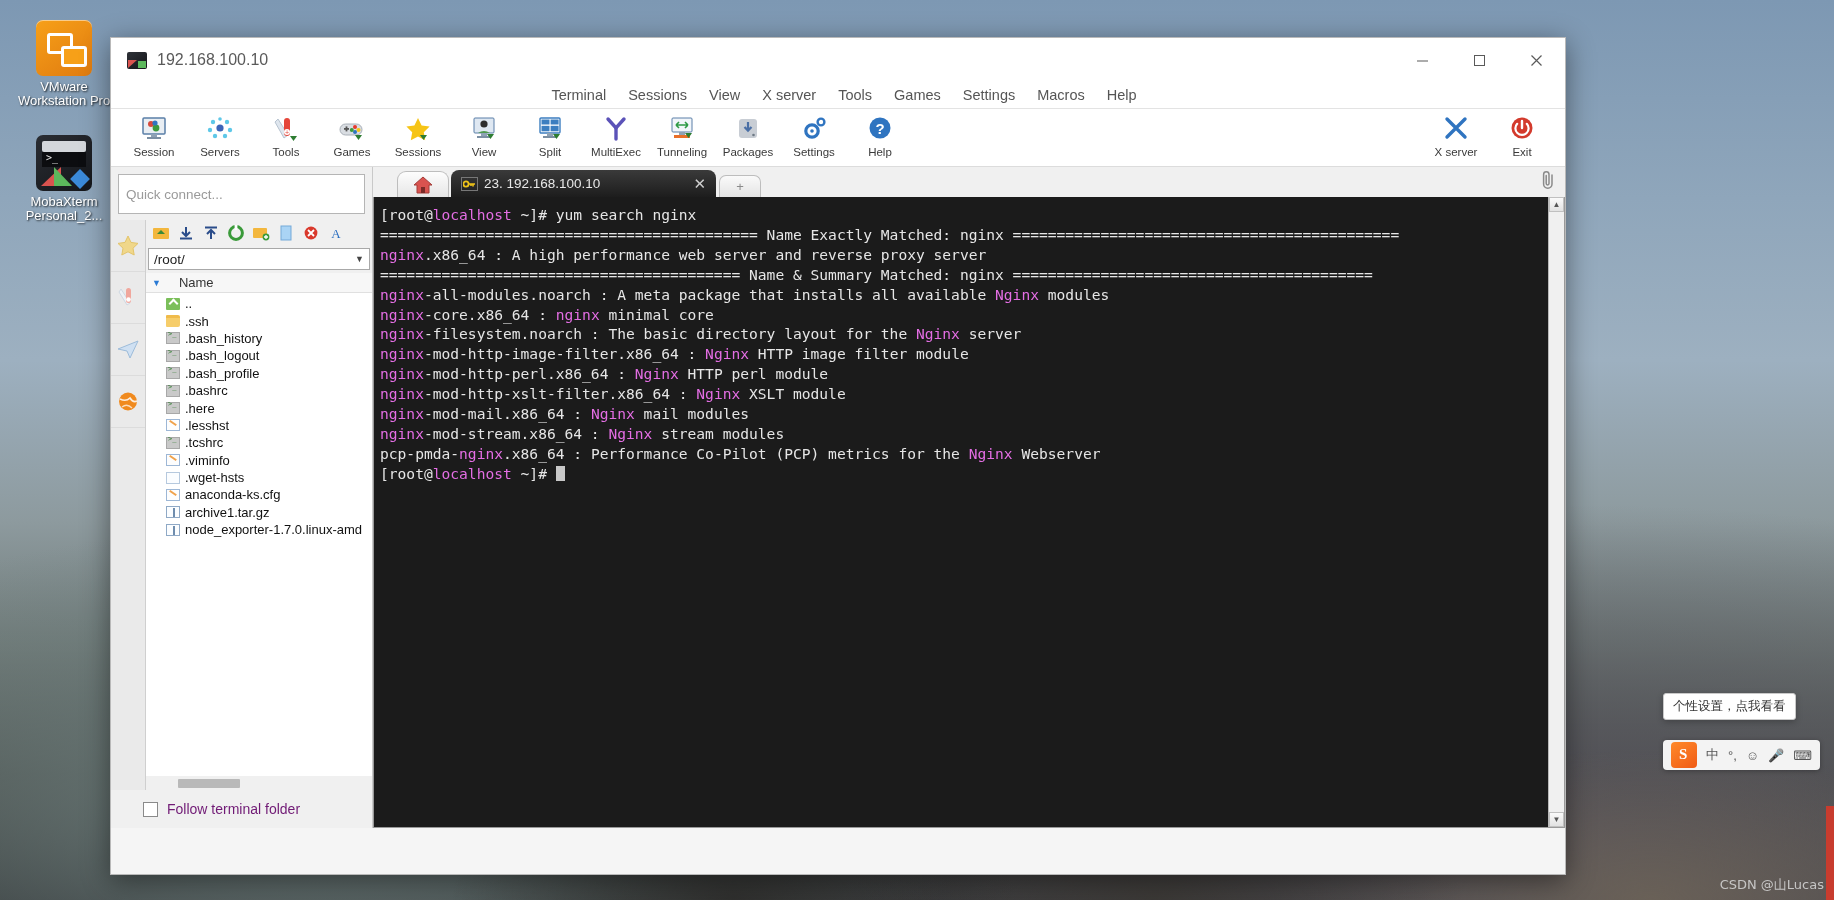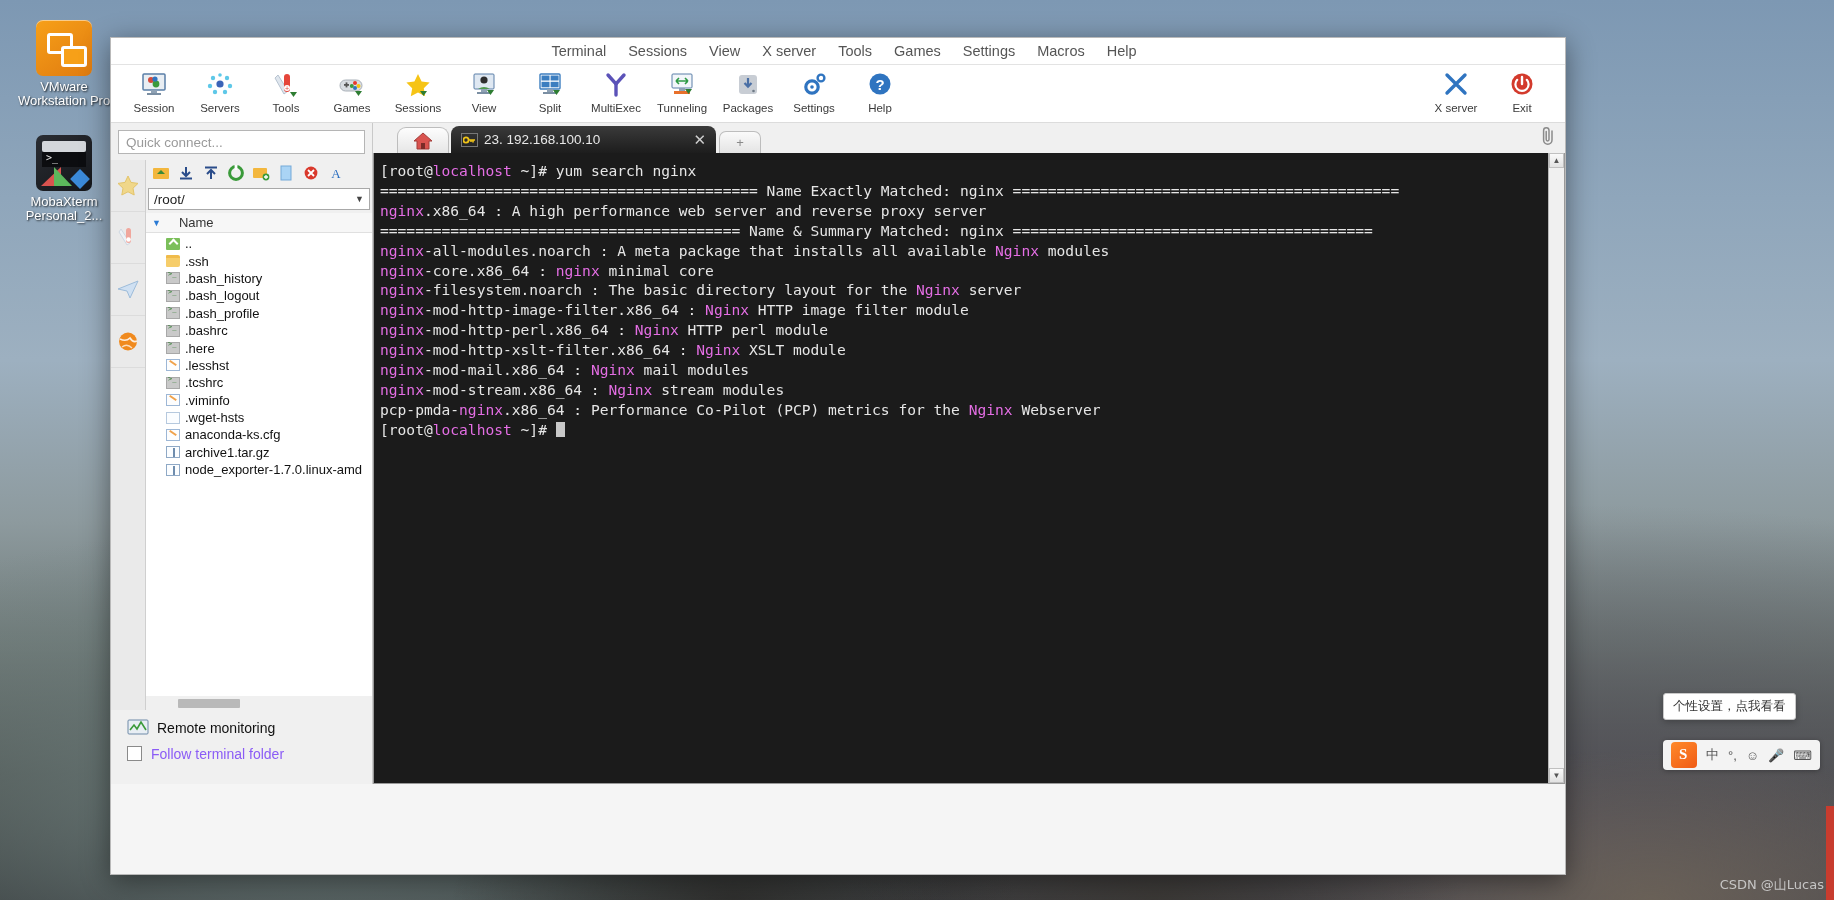--- a/index.html
+++ b/index.html
@@ -66,21 +66,21 @@
      padding:3px 10px 0 10px; border-bottom:1px solid #dcdcdc; position:relative;}
   .tbtn{ width:66px; text-align:center; padding-top:2px; }
   .tbtn .ic{ height:30px; display:flex;align-items:center;justify-content:center;}
   .tbtn .lb{ font-size:11.5px; color:#3a3a3a; margin-top:2px; }
   .tb-right{ position:absolute; right:10px; top:3px; display:flex;}
   
   #wbody{ display:flex; height:661px; }
   
   #leftpanel{ width:262px; background:#f0f0f0; border-right:1px solid #c9c9c9;
      display:flex; flex-direction:column;}
-  #quickconnect{ margin:7px 7px 6px 7px; height:24px; background:#fff;
+  #quickconnect{ margin:7px 7px 6px 7px; height:40px; background:#fff;
      border:1px solid #b5b5b5; display:flex;align-items:center;padding-left:7px;
      font-size:13.5px;color:#9a9a9a;}
   #lpsplit{ display:flex; flex:1; min-height:0;}
   #lptabs{ width:35px; background:#eaeaea; border-right:1px solid #cfcfcf;}
   .lptab{ height:52px; display:flex;align-items:center;justify-content:center;
      border-bottom:1px solid #dcdcdc;}
   #lpmain{ flex:1; display:flex; flex-direction:column; min-width:0;}
   #sftp-toolbar{ height:26px; display:flex; align-items:center; gap:3px; padding:0 4px;
      background:#f0f0f0; }
   .sfb{ width:22px;height:21px;display:flex;align-items:center;justify-content:center;}
@@ -104,22 +104,22 @@
   .fi-doc{background:#fdfdfd;border:1px solid #9db7d6;position:relative;}
   .fi-doc:after{content:"";position:absolute;left:2px;top:2px;width:8px;height:2px;
      background:#f0a24b;transform:rotate(35deg);}
   .fi-plain{background:#fbfdff;border:1px solid #b6c9de;}
   .fi-arch{background:#fbfdff;border:1px solid #8fa9c6;position:relative;}
   .fi-arch:after{content:"";position:absolute;left:6px;top:1px;width:2px;height:9px;background:#6f8dae;}
   #lpscroll{ height:14px; background:#f0f0f0; display:flex;align-items:center;padding:0 2px;}
   #lpscroll .thumb{ width:62px;height:9px;background:#b9b9b9;border-radius:1px;margin-left:30px;}
   #remote-mon{ height:36px; display:flex;align-items:center;gap:8px;padding-left:16px;
      background:#f0f0f0;font-size:14px;color:#111;}
-  #follow-row{ height:38px; display:flex;gap:9px;padding-left:16px;
-     background:#f0f0f0;font-size:14px;color:#8b5cf6;}
+  #follow-row{ height:38px; display:flex;align-items:center;gap:9px;padding-left:32px;
+     background:#f0f0f0;font-size:14px;color:#701a75;}
   #follow-row .cb{width:15px;height:15px;background:#fff;border:1px solid #8a8a8a;}
   
   #rightpanel{ flex:1; display:flex; flex-direction:column; min-width:0; background:#f0f0f0;}
   #tabbar{ height:30px; background:#f0f0f0; display:flex; align-items:flex-end; position:relative;}
   .hometab{ width:52px;height:26px;background:linear-gradient(#fdfdfd,#e6e6e6);
      border:1px solid #bdbdbd;border-bottom:none;border-radius:9px 9px 0 0;
      display:flex;align-items:center;justify-content:center;margin-left:24px;}
   .termtab{ height:27px; background:linear-gradient(#3a3a3a,#1d1d1d);
      border-radius:8px 8px 0 0; display:flex;align-items:center;
      padding:0 10px 0 10px; margin-left:2px; min-width:265px; justify-content:flex-start;}
@@ -184,20 +184,41 @@
       <div class="scr"></div>
     <div class="c1"></div>
       <div class="c2"></div>
       <div class="c3"></div>
   </div>
   <div>MobaXterm Personal_2...</div>
 </div>
 
 <div id="mxwin">
 
+  <div id="titlebar">
+    <div class="tico"></div>
+    <div class="title">192.168.100.10</div>
+    <div class="winbtns">
+      <div class="winbtn">
+        <svg width="13" height="13" viewBox="0 0 13 13">
+            <rect x="1" y="6.5" width="11" height="1" fill="#5a5a5a"></rect>
+          </svg>
+      </div>
+      <div class="winbtn">
+        <svg width="13" height="13" viewBox="0 0 13 13">
+            <rect x="1.5" y="1.5" width="10" height="10" fill="none" stroke="#5a5a5a" stroke-width="1"></rect>
+          </svg>
+      </div>
+      <div class="winbtn">
+        <svg width="13" height="13" viewBox="0 0 13 13">
+            <path d="M1.5 1.5 L11.5 11.5 M11.5 1.5 L1.5 11.5" stroke="#5a5a5a" stroke-width="1.2"></path>
+          </svg>
+      </div>
+    </div>
+  </div>
 
   <div id="menubar">
     <div class="mi">Terminal</div>
     <div class="mi">Sessions</div>
     <div class="mi">View</div>
     <div class="mi">X server</div>
     <div class="mi">Tools</div>
     <div class="mi">Games</div>
     <div class="mi">Settings</div>
     <div class="mi">Macros</div>
@@ -536,27 +557,20 @@
                 <span>node_exporter-1.7.0.linux-amd</span>
               </div>
           </div>
 
           <div id="lpscroll">
             <div class="thumb"></div>
           </div>
         </div>
       </div>
 
-      <div id="remote-mon">
-        <svg width="22" height="18" viewBox="0 0 22 18">
-          <rect x="1" y="1" width="20" height="14" rx="1" fill="#e8eef4" stroke="#6f8aa8"></rect>
-          <path d="M3 11 l4 -5 l3 4 l4 -7 l5 8" stroke="#3a9a3a" stroke-width="1.6" fill="none"></path>
-        </svg>
-        <span>Remote monitoring</span>
-      </div>
       <div id="follow-row">
         <span class="cb"></span>
         <span>Follow terminal folder</span>
       </div>
     </div>
 
     <div id="rightpanel">
       <div id="tabbar">
         <div class="hometab">
           <svg width="22" height="20" viewBox="0 0 22 20">

